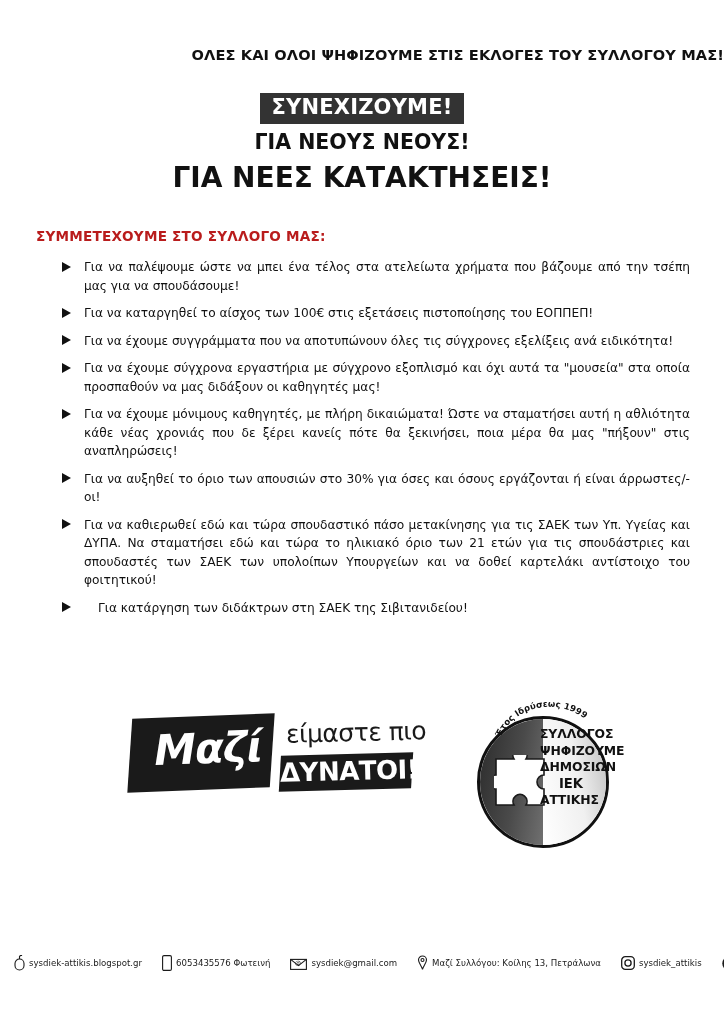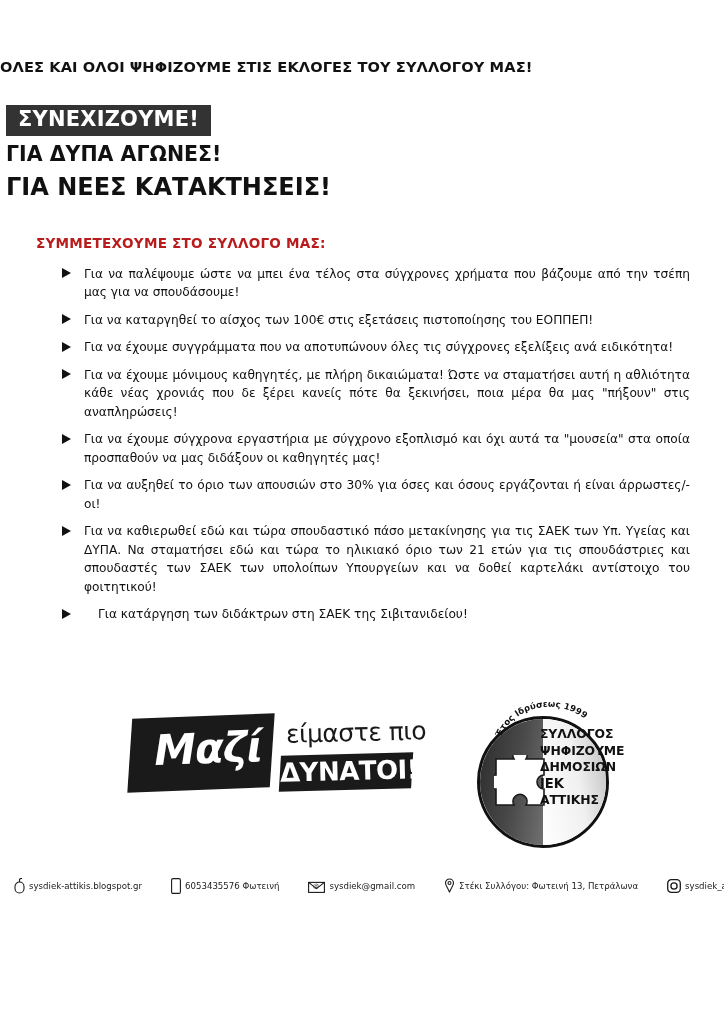--- a/index.html
+++ b/index.html
@@ -19,59 +19,59 @@
   .page {
     width: 724px;
     height: 1024px;
     position: relative;
     background: #ffffff;
     box-sizing: border-box;
   }
 
   
   .headline-block {
-    padding-top: 54px;
-    text-align: left;
+    padding-top: 42px;
+    text-align: right;
   }
   .headline-1, .headline-2 {
     font-weight: bold;
     font-size: 14.6px;
     letter-spacing: 0.1px;
     line-height: 26px;
     color: #111;
     white-space: nowrap;
   }
   .headline-2 {
     font-size: 15.2px;
   }
 
   
   .slogan-block {
     margin-top: 25px;
-    margin-left: 6px;
+    text-align: center;
   }
   .slogan-hl {
     display: inline-block;
     background: #333333;
     color: #ffffff;
     font-weight: bold;
     font-size: 21px;
     line-height: 1.28;
     padding: 1px 12px 3px 12px;
     letter-spacing: 0.2px;
   }
   .slogan-line {
     font-weight: bold;
     font-size: 20.5px;
     line-height: 1.35;
     margin-top: 5px;
     color: #111;
   }
   .slogan-line.second {
-    font-size: 24px;
+    font-size: 28px;
     margin-top: 2px;
   }
 
   
   .section-title {
     margin: 32px 0 0 36px;
     font-weight: bold;
     font-size: 13.6px;
     letter-spacing: 0.2px;
     color: #b91c1c;
@@ -233,32 +233,32 @@
   }
   .seal-text div {
     font-size: 9.4px;
     line-height: 15.6px;
     font-weight: bold;
     color: #111;
     white-space: nowrap;
     letter-spacing: -0.1px;
   }
   .seal-text div .cap { font-size: 12.4px; }
-  .seal-text div.iek { font-size: 13.2px; line-height: 16px; }
+  .seal-text div.iek { font-size: 13.2px; line-height: 16px; margin-left: 19px; }
 
   
   .footer {
     position: absolute;
     left: 14px;
     right: 8px;
-    top: 871px;
+    top: 948px;
     height: 30px;
     display: flex;
     align-items: center;
-    gap: 12px;
+    gap: 3px;
     font-size: 8.6px;
     color: #1a1a1a;
   }
   .f-item {
     display: flex;
     align-items: center;
     gap: 4px;
     margin-right: 17px;
     white-space: nowrap;
   }
@@ -277,32 +277,32 @@
 <div class="page">
 
   <div class="headline-block">
     <div class="headline-1">ΟΛΕΣ ΚΑΙ ΟΛΟΙ ΨΗΦΙΖΟΥΜΕ ΣΤΙΣ ΕΚΛΟΓΕΣ ΤΟΥ ΣΥΛΛΟΓΟΥ ΜΑΣ!</div>
   </div>
 
   <div class="slogan-block">
     <div>
       <span class="slogan-hl">ΣΥΝΕΧΙΖΟΥΜΕ!</span>
     </div>
-    <div class="slogan-line">ΓΙΑ ΔΥΠΑ ΑΓΩΝΕΣ!</div>
+    <div class="slogan-line">ΓΙΑ ΝΕΟΥΣ ΝΕΟΥΣ!</div>
     <div class="slogan-line second">ΓΙΑ ΝΕΕΣ ΚΑΤΑΚΤΗΣΕΙΣ!</div>
   </div>
 
   <div class="section-title">ΣΥΜΜΕΤΕΧΟΥΜΕ  ΣΤΟ ΣΥΛΛΟΓΟ ΜΑΣ:</div>
 
   <ul class="bullets">
-    <li class="bullet"><span class="tri"></span><span>Για να παλέψουμε ώστε να μπει ένα τέλος στα σύγχρονες χρήματα που βάζουμε από την τσέπη μας για να σπουδάσουμε!</span></li>
+    <li class="bullet"><span class="tri"></span><span>Για να παλέψουμε ώστε να μπει ένα τέλος στα ατελείωτα χρήματα που βάζουμε από την τσέπη μας για να σπουδάσουμε!</span></li>
     <li class="bullet"><span class="tri"></span><span>Για να καταργηθεί το αίσχος των 100€ στις εξετάσεις πιστοποίησης του ΕΟΠΠΕΠ!</span></li>
     <li class="bullet"><span class="tri"></span><span>Για να έχουμε συγγράμματα που να αποτυπώνουν όλες τις σύγχρονες εξελίξεις ανά ειδικότητα!</span></li>
+    <li class="bullet"><span class="tri"></span><span>Για να έχουμε σύγχρονα εργαστήρια με σύγχρονο εξοπλισμό και όχι αυτά τα "μουσεία" στα οποία προσπαθούν να μας διδάξουν οι καθηγητές μας!</span></li>
     <li class="bullet"><span class="tri"></span><span>Για να έχουμε μόνιμους καθηγητές, με πλήρη δικαιώματα! Ώστε να σταματήσει αυτή η αθλιότητα κάθε νέας χρονιάς που δε ξέρει κανείς πότε θα ξεκινήσει, ποια μέρα θα μας "πήξουν" στις αναπληρώσεις!</span></li>
-    <li class="bullet"><span class="tri"></span><span>Για να έχουμε σύγχρονα εργαστήρια με σύγχρονο εξοπλισμό και όχι αυτά τα "μουσεία" στα οποία προσπαθούν να μας διδάξουν οι καθηγητές μας!</span></li>
     <li class="bullet"><span class="tri"></span><span>Για να αυξηθεί το όριο των απουσιών στο 30% για όσες και όσους εργάζονται ή είναι άρρωστες/-οι!</span></li>
     <li class="bullet"><span class="tri"></span><span>Για να καθιερωθεί εδώ και τώρα σπουδαστικό πάσο μετακίνησης για τις ΣΑΕΚ των Υπ. Υγείας και ΔΥΠΑ. Να σταματήσει εδώ και τώρα το ηλικιακό όριο των 21 ετών για τις σπουδάστριες και σπουδαστές των ΣΑΕΚ των υπολοίπων Υπουργείων και να δοθεί καρτελάκι αντίστοιχο του φοιτητικού!</span></li>
     <li class="bullet"><span class="tri"></span><span>Για κατάργηση των διδάκτρων στη ΣΑΕΚ της Σιβιτανιδείου!</span></li>
   </ul>
 
   <div class="logos">
 
     <div class="mazi-logo">
       <div class="mazi-box"></div>
       <div class="mazi-word">Μαζί</div>
@@ -370,21 +370,21 @@
       <span class="f-text">sysdiek@gmail.com</span>
     </div>
 
     <div class="f-item">
       <span class="ico">
         <svg width="11" height="16" viewBox="0 0 11 16">
             <path d="M5.5 1 a4 4 0 0 1 4 4 c0 3 -4 7.4 -4 9.6 C5.5 12.4 1.5 8 1.5 5 a4 4 0 0 1 4 -4 z" fill="none" stroke="#1a1a1a" stroke-width="1.1"></path>
             <circle cx="5.5" cy="5" r="1.5" fill="none" stroke="#1a1a1a" stroke-width="1.1"></circle>
           </svg>
       </span>
-      <span class="f-text">Στέκι Συλλόγου: Φωτεινή 13, Πετράλωνα</span>
+      <span class="f-text">Μαζί Συλλόγου: Κοίλης 13, Πετράλωνα</span>
     </div>
 
     <div class="f-item">
       <span class="ico">
         <svg width="14" height="14" viewBox="0 0 14 14">
             <rect x="0.7" y="0.7" width="12.6" height="12.6" rx="3.6" fill="none" stroke="#1a1a1a" stroke-width="1.3"></rect>
             <circle cx="7" cy="7" r="3.1" fill="none" stroke="#1a1a1a" stroke-width="1.3"></circle>
           </svg>
       </span>
       <span class="f-text">sysdiek_attikis</span>

